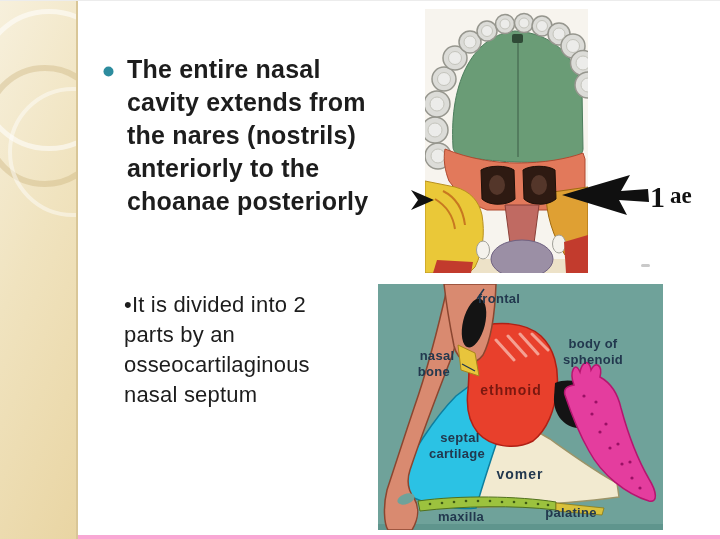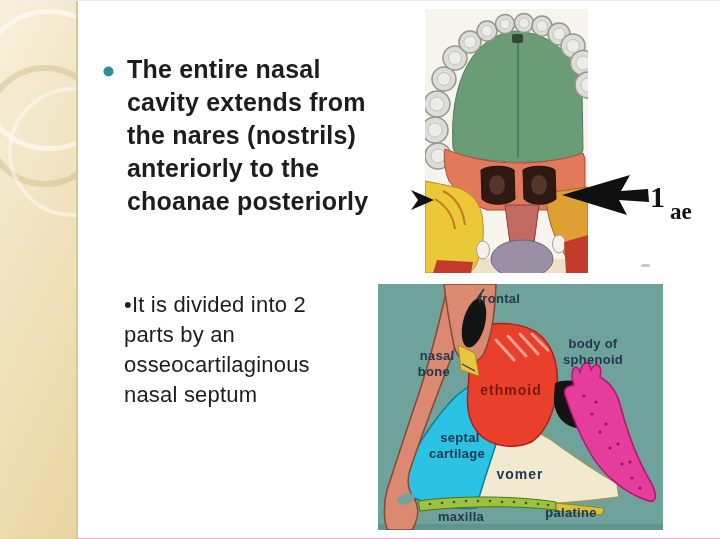--- a/index.html
+++ b/index.html
@@ -1,20 +1,20 @@
 <!DOCTYPE html>
 <html><head>
 <meta charset="utf-8">
 <style>
   html,body { margin:0; padding:0; }
   body {
     width:720px; height:539px; position:relative; overflow:hidden;
     background:#ffffff; font-family:"Liberation Sans", sans-serif;
   }
-  .slide { position:absolute; inset:0; border-top:1px solid #ececec; border-bottom:1px solid #f9a8d4; }
+  .slide { position:absolute; inset:0; border-top:1px solid #ececec; border-bottom:4px solid #f9a8d4; }
 
   
   .sidebar {
     position:absolute; left:0; top:0; width:76px; height:539px; overflow:hidden;
     background:linear-gradient(115deg,#f7f0dc 0%,#f0e3bf 45%,#e9d5a3 100%);
     border-right:2px solid #d9c697;
   }
   .ring { position:absolute; border-radius:50%; }
   .ring1 { left:-22px; top:8px;  width:132px; height:132px; border:5px solid rgba(255,255,255,.55); }
   .ring2 { left:-16px; top:64px; width:110px; height:110px; border:6px solid rgba(198,172,116,.35); }
@@ -31,21 +31,21 @@
     position:absolute; left:124px; top:289px; width:260px;
     font-size:22px; font-weight:normal; line-height:30px; color:#1d1d1d;
     white-space:pre-line; letter-spacing:.2px;
   }
 
   
   .palate      { position:absolute; left:425px; top:8px; }
   .small-arrow { position:absolute; left:410px; top:187px; }
   .big-arrow   { position:absolute; left:558px; top:172px; }
   .num1 { position:absolute; left:650px; top:179px; font-family:"Liberation Serif",serif; font-weight:bold; font-size:30px; color:#111; }
-  .ae   { position:absolute; left:670px; top:198px; font-family:"Liberation Serif",serif; font-weight:bold; font-size:23px; color:#111; }
+  .ae   { position:absolute; left:670px; top:182px; font-family:"Liberation Serif",serif; font-weight:bold; font-size:23px; color:#111; }
   .septum { position:absolute; left:378px; top:283px; }
   .smudge { position:absolute; left:641px; top:263px; width:9px; height:3px; background:#c9c9c9; border-radius:2px; }
 
   
   .dlabel   { font:bold 13px "Liberation Sans",sans-serif; text-anchor:middle; letter-spacing:.3px; }
   .dlabel-lg{ font:bold 14px "Liberation Sans",sans-serif; text-anchor:middle; letter-spacing:1px; }
   .tooth    { stroke:#96968e; stroke-width:1.5; }
   .tooth-in { stroke:#c4c4bc; stroke-width:1; }
 </style>
 </head>

